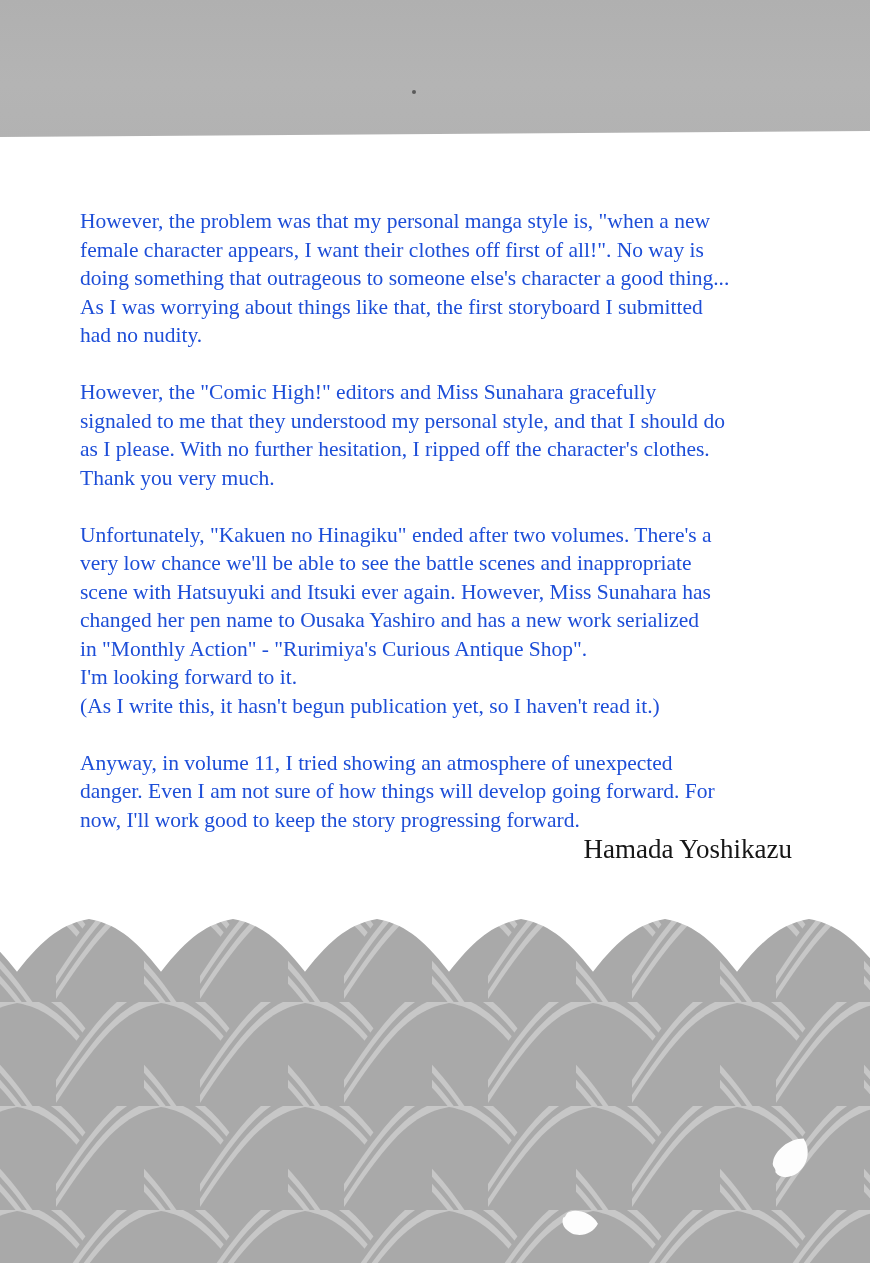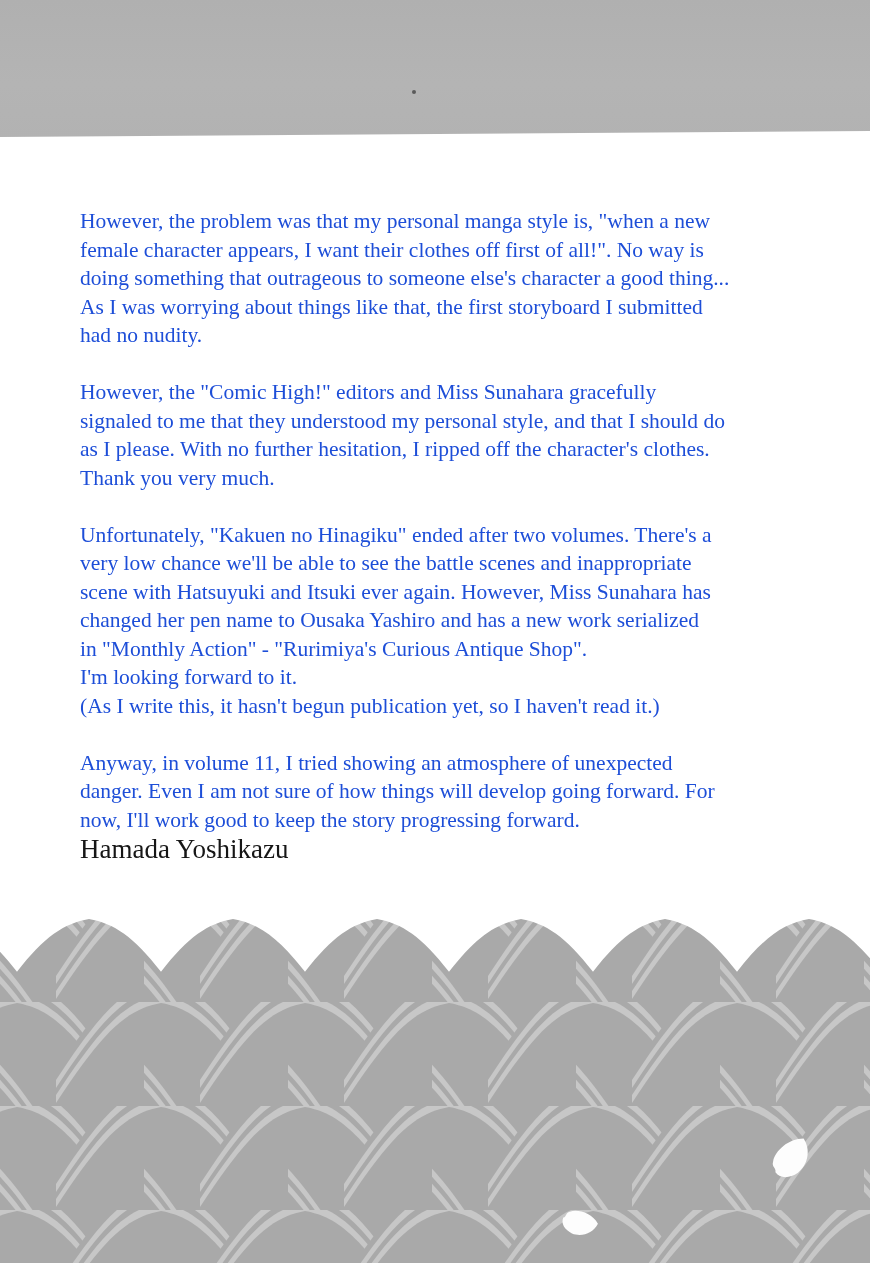--- a/index.html
+++ b/index.html
@@ -34,21 +34,21 @@
     margin-top: 27px;
   }
   .afterword p {
     margin: 0 0 28.5px 0;
     white-space: pre;
   }
   .signature {
     position: absolute;
     left: 80px; top: 833px;
     width: 712px;
-    text-align: left;
+    text-align: right;
     color: #161616;
     font-size: 27px;
     line-height: 32px;
   }
   .wave-footer {
     position: absolute;
     left: 0; top: 898px;
     width: 870px; height: 365px;
   }
 </style>

